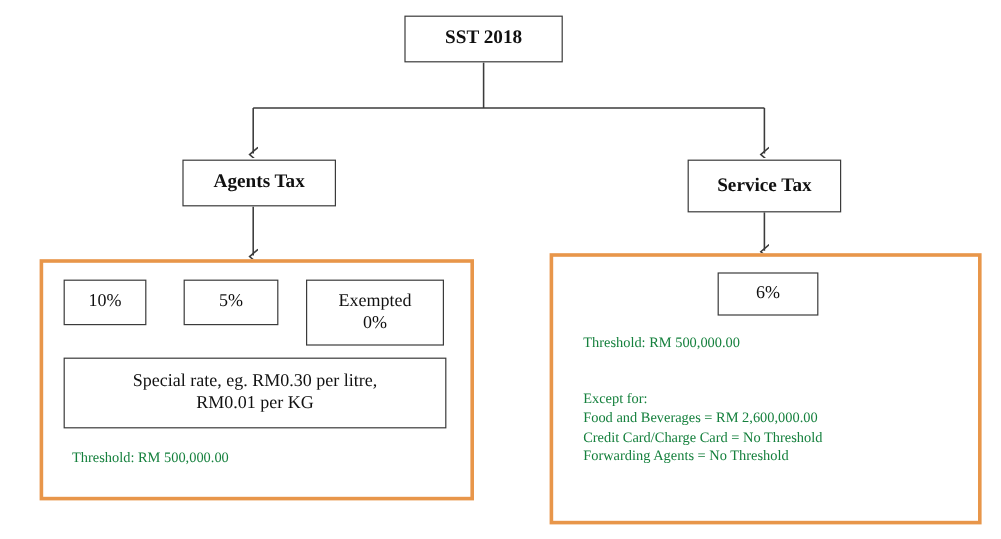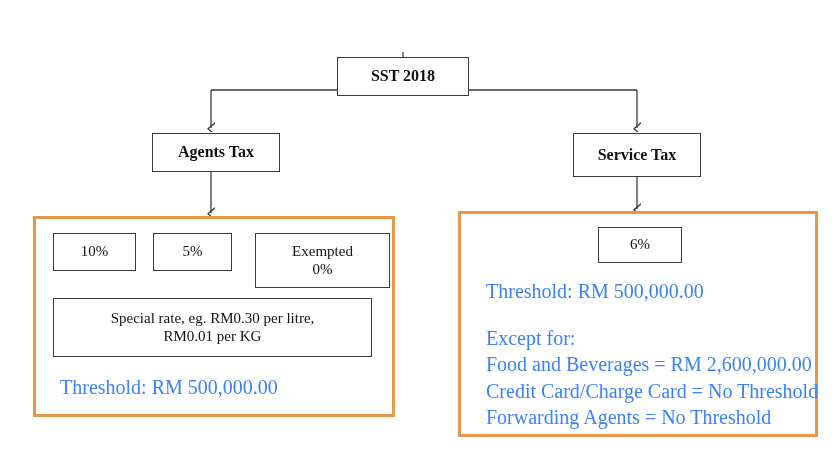--- a/index.html
+++ b/index.html
@@ -19,47 +19,47 @@
     background:#ffffff;
     display:flex;
     align-items:center;
     justify-content:center;
     text-align:center;
     line-height:1.15;
   }
   .node.bold{font-weight:bold;}
 
   
-  #root-node   {left:337px;top:13px;  width:132px;height:39px; font-size:16px;margin-top:44px;}
+  #root-node   {left:337px;top:13px;  width:132px;height:39px; font-size:16px;}
   #sales-node  {left:152px;top:133px; width:128px;height:39px; font-size:16px;}
   #service-node{left:573px;top:133px; width:128px;height:44px; font-size:16px;}
 
-  #rate-10   {left:53px; top:233px; width:83px; height:38px; font-size:15px;}
+  #rate-10   {left:53px; top:233px; width:69px; height:38px; font-size:15px;}
   #rate-5    {left:153px;top:233px; width:79px; height:38px; font-size:15px;}
-  #rate-exempt{left:255px;top:233px;width:135px;height:55px; font-size:15px;}
+  #rate-exempt{left:255px;top:233px;width:115px;height:55px; font-size:15px;}
   #rate-special{left:53px;top:298px; width:319px;height:59px; font-size:15px;}
   #rate-6    {left:598px;top:227px; width:84px; height:36px; font-size:15px;}
 
   
   .panel{
     position:absolute;
     box-sizing:border-box;
     border:3px solid #E8964A;
     background:#ffffff;
   }
   #sales-panel  {left:33px; top:216px; width:362px;height:201px;}
   #service-panel{left:458px;top:211px; width:360px;height:226px;}
 
   
   .panel-text{
     position:absolute;
-    font-size:20px;
+    font-size:12px;
     line-height:1.32;
     white-space:pre;
-    color:#3b82f6;
+    color:#15803d;
   }
   #sales-threshold  {left:60px; top:374px;}
   #service-threshold{left:486px;top:278px;}
   #service-except   {left:486px;top:325px;}
 
   
   #wires{position:absolute;left:0;top:0;width:834px;height:449px;}
 </style>
 </head>
 <body>

